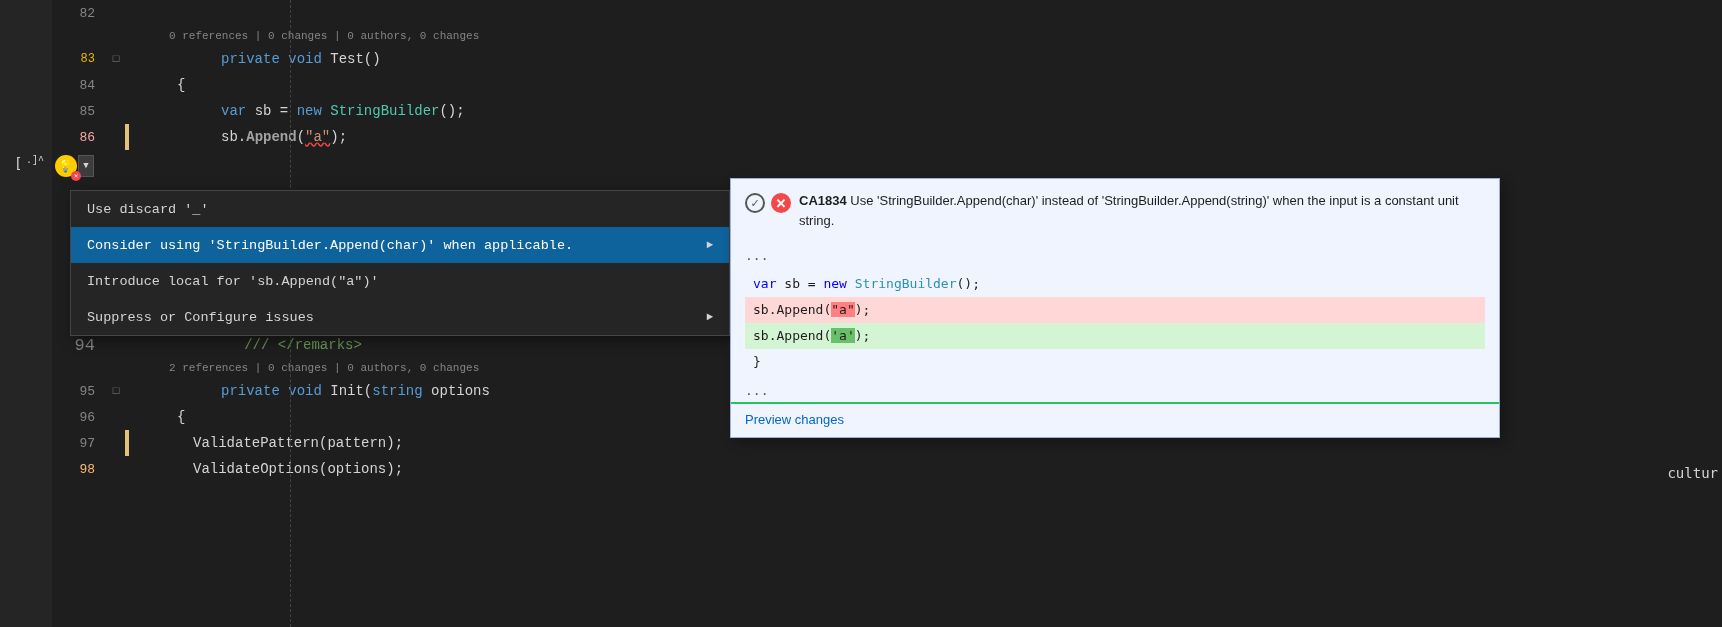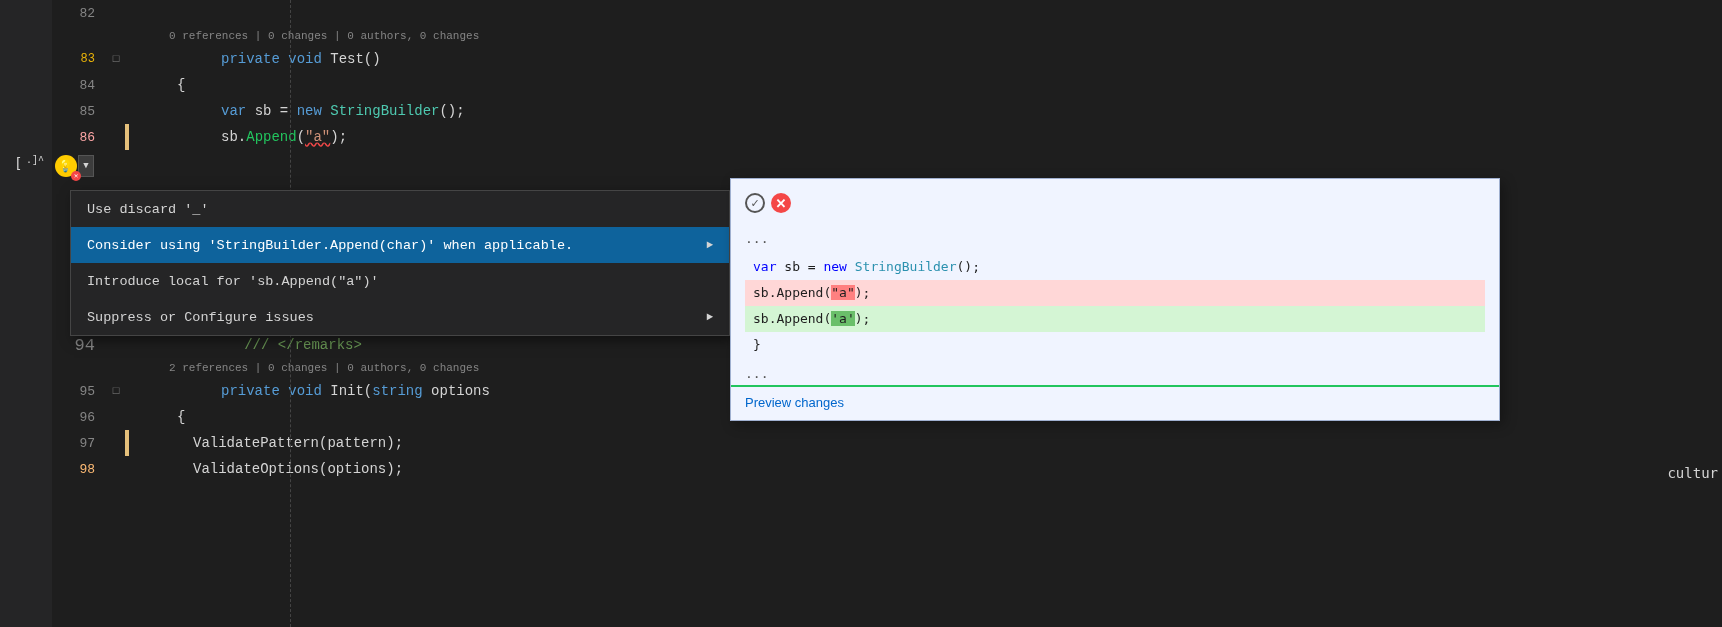--- a/index.html
+++ b/index.html
@@ -77,21 +77,21 @@
     
     .kw-blue { color: #569cd6; }
     .kw-void { color: #569cd6; }
     .kw-new { color: #569cd6; }
     .kw-var { color: #569cd6; }
     .kw-string { color: #569cd6; }
     .type-green { color: #4ec9b0; }
     .str-orange { color: #ce9178; }
     .comment-green { color: #6a9955; }
     .meta-gray { color: #858585; font-size: 11px; }
-    .method-yellow { color: #22c55e; }
+    .method-yellow { color: #a3a3a3; font-weight: bold; }
 
     
     .lightbulb-widget {
       position: absolute;
       left: 55px;
       top: 155px;
       display: flex;
       align-items: center;
       z-index: 10;
     }
@@ -499,20 +499,24 @@
       <span class="arrow">►</span>
     </div>
   </div>
 
   <div class="info-panel">
     <div class="info-panel-header">
       <div class="info-panel-icons">
         <div class="circle-check-icon">✓</div>
         <div class="error-circle-icon">✕</div>
       </div>
+      <div class="info-panel-title">
+        <span style="font-weight:bold;">CA1834</span>
+        <span>  <span>Use 'StringBuilder.Append(char)' instead of 'StringBuilder.Append(string)' when the input is a constant unit string.</span></span>
+      </div>
     </div>
     <div class="info-panel-body">
       <div class="info-dots">...</div>
       <div class="code-preview">
 
         <div class="code-preview-line">
           <span>    </span><span class="code-kw-blue">var </span><span>sb = </span><span class="code-kw-new">new </span><span class="code-type">StringBuilder</span><span>();</span>
         </div>
 
         <div class="code-preview-line removed">

